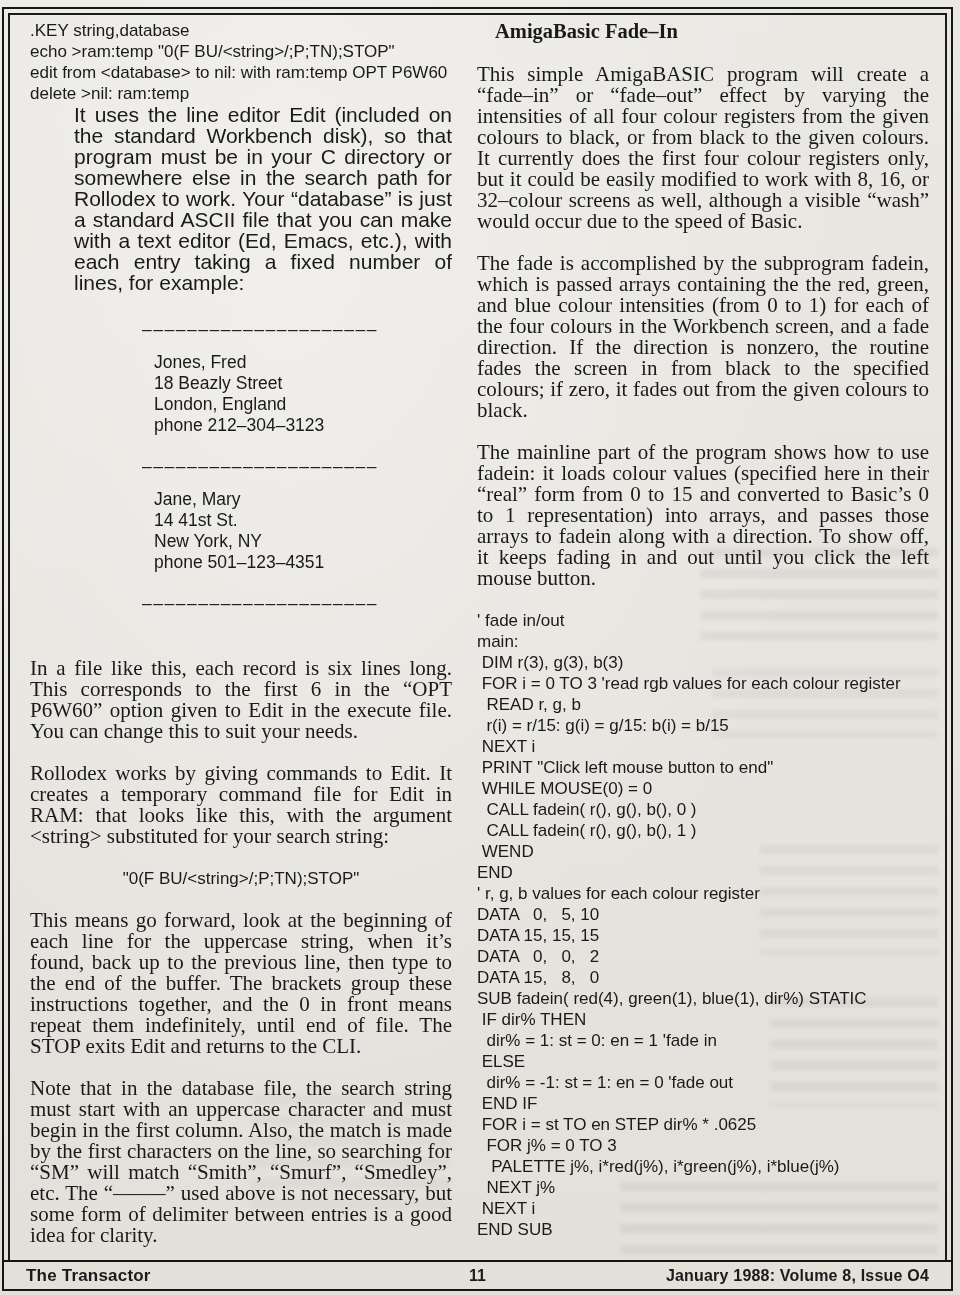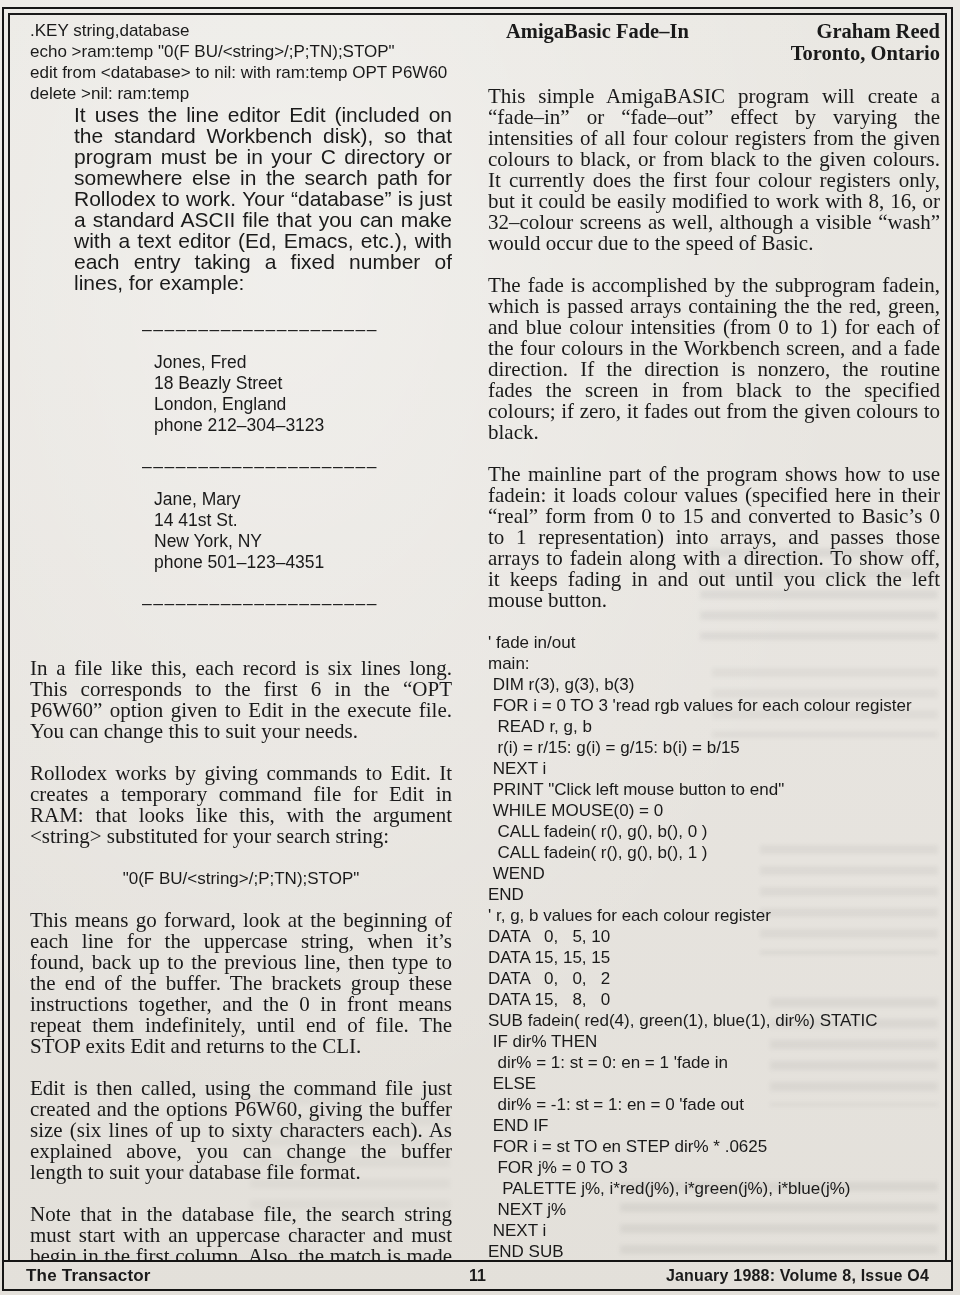--- a/index.html
+++ b/index.html
@@ -24,21 +24,21 @@
   }
   .inner-frame {
     position: absolute; left: 4px; right: 4px; top: 4px; bottom: 29px;
     border: 2px solid #1b1b1b; border-bottom: 0;
     overflow: hidden;
   }
   .columns {
     position: absolute; inset: 0;
     display: flex;
     padding: 5px 18px 0 20px;
-    gap: 36px;
+    gap: 25px;
   }
   .col { overflow: hidden; }
   .col.left  { width: 422px; flex: none; }
   .col.right { width: 452px; flex: none; }
 
   
   .sans  { font-family: "Liberation Sans", sans-serif; }
   .serif { font-family: "Liberation Serif", serif; }
   p { font-size: 21px; line-height: 21px; margin: 0 0 21px; }
   .just { text-align: justify; }
@@ -151,34 +151,29 @@
           </div>
 
           <p class="serif just">In a file like this, each record is six lines long. This corresponds to the first 6 in the “OPT P6W60” option given to Edit in the execute file. You can change this to suit your needs.</p>
 
           <p class="serif just">Rollodex works by giving commands to Edit. It creates a temporary command file for Edit in RAM: that looks like this, with the argument &lt;string&gt; substituted for your search string:</p>
 
           <div class="command-line sans">"0(F BU/&lt;string&gt;/;P;TN);STOP"</div>
 
           <p class="serif just">This means go forward, look at the beginning of each line for the uppercase string, when it’s found, back up to the previous line, then type to the end of the buffer. The brackets group these instructions together, and the 0 in front means repeat them indefinitely, until end of file. The STOP exits Edit and returns to the CLI.</p>
 
-          <p class="serif just">Edit is then called, using the command file just created and the options P6W60, giving the buffer size (six lines of up to sixty characters each). As explained above, you can change the buffer length to suit your database file format.</p>
 
           <p class="serif just">Note that in the database file, the search string must start with an uppercase character and must begin in the first column. Also, the match is made by the first characters on the line, so searching for “SM” will match “Smith”, “Smurf”, “Smedley”, etc. The “–––––” used above is not necessary, but some form of delimiter between entries is a good idea for clarity.</p>
 
         </div>
 
         <div class="col right">
 
           <div class="article-header">
             <div class="title">AmigaBasic Fade–In</div>
-            <div class="byline">
-              <div>Graham Reed</div>
-              <div>Toronto, Ontario</div>
-            </div>
           </div>
 
           <p class="serif just">This simple AmigaBASIC program will create a “fade–in” or “fade–out” effect by varying the intensities of all four colour registers from the given colours to black, or from black to the given colours. It currently does the first four colour registers only, but it could be easily modified to work with 8, 16, or 32–colour screens as well, although a visible “wash” would occur due to the speed of Basic.</p>
 
           <p class="serif just">The fade is accomplished by the subprogram fadein, which is passed arrays containing the the red, green, and blue colour intensities (from 0 to 1) for each of the four colours in the Workbench screen, and a fade direction. If the direction is nonzero, the routine fades the screen in from black to the specified colours; if zero, it fades out from the given colours to black.</p>
 
           <p class="serif just">The mainline part of the program shows how to use fadein: it loads colour values (specified here in their “real” form from 0 to 15 and converted to Basic’s 0 to 1 representation) into arrays, and passes those arrays to fadein along with a direction. To show off, it keeps fading in and out until you click the left mouse button.</p>
 
           <pre class="code listing-main">' fade in/out
 main:

